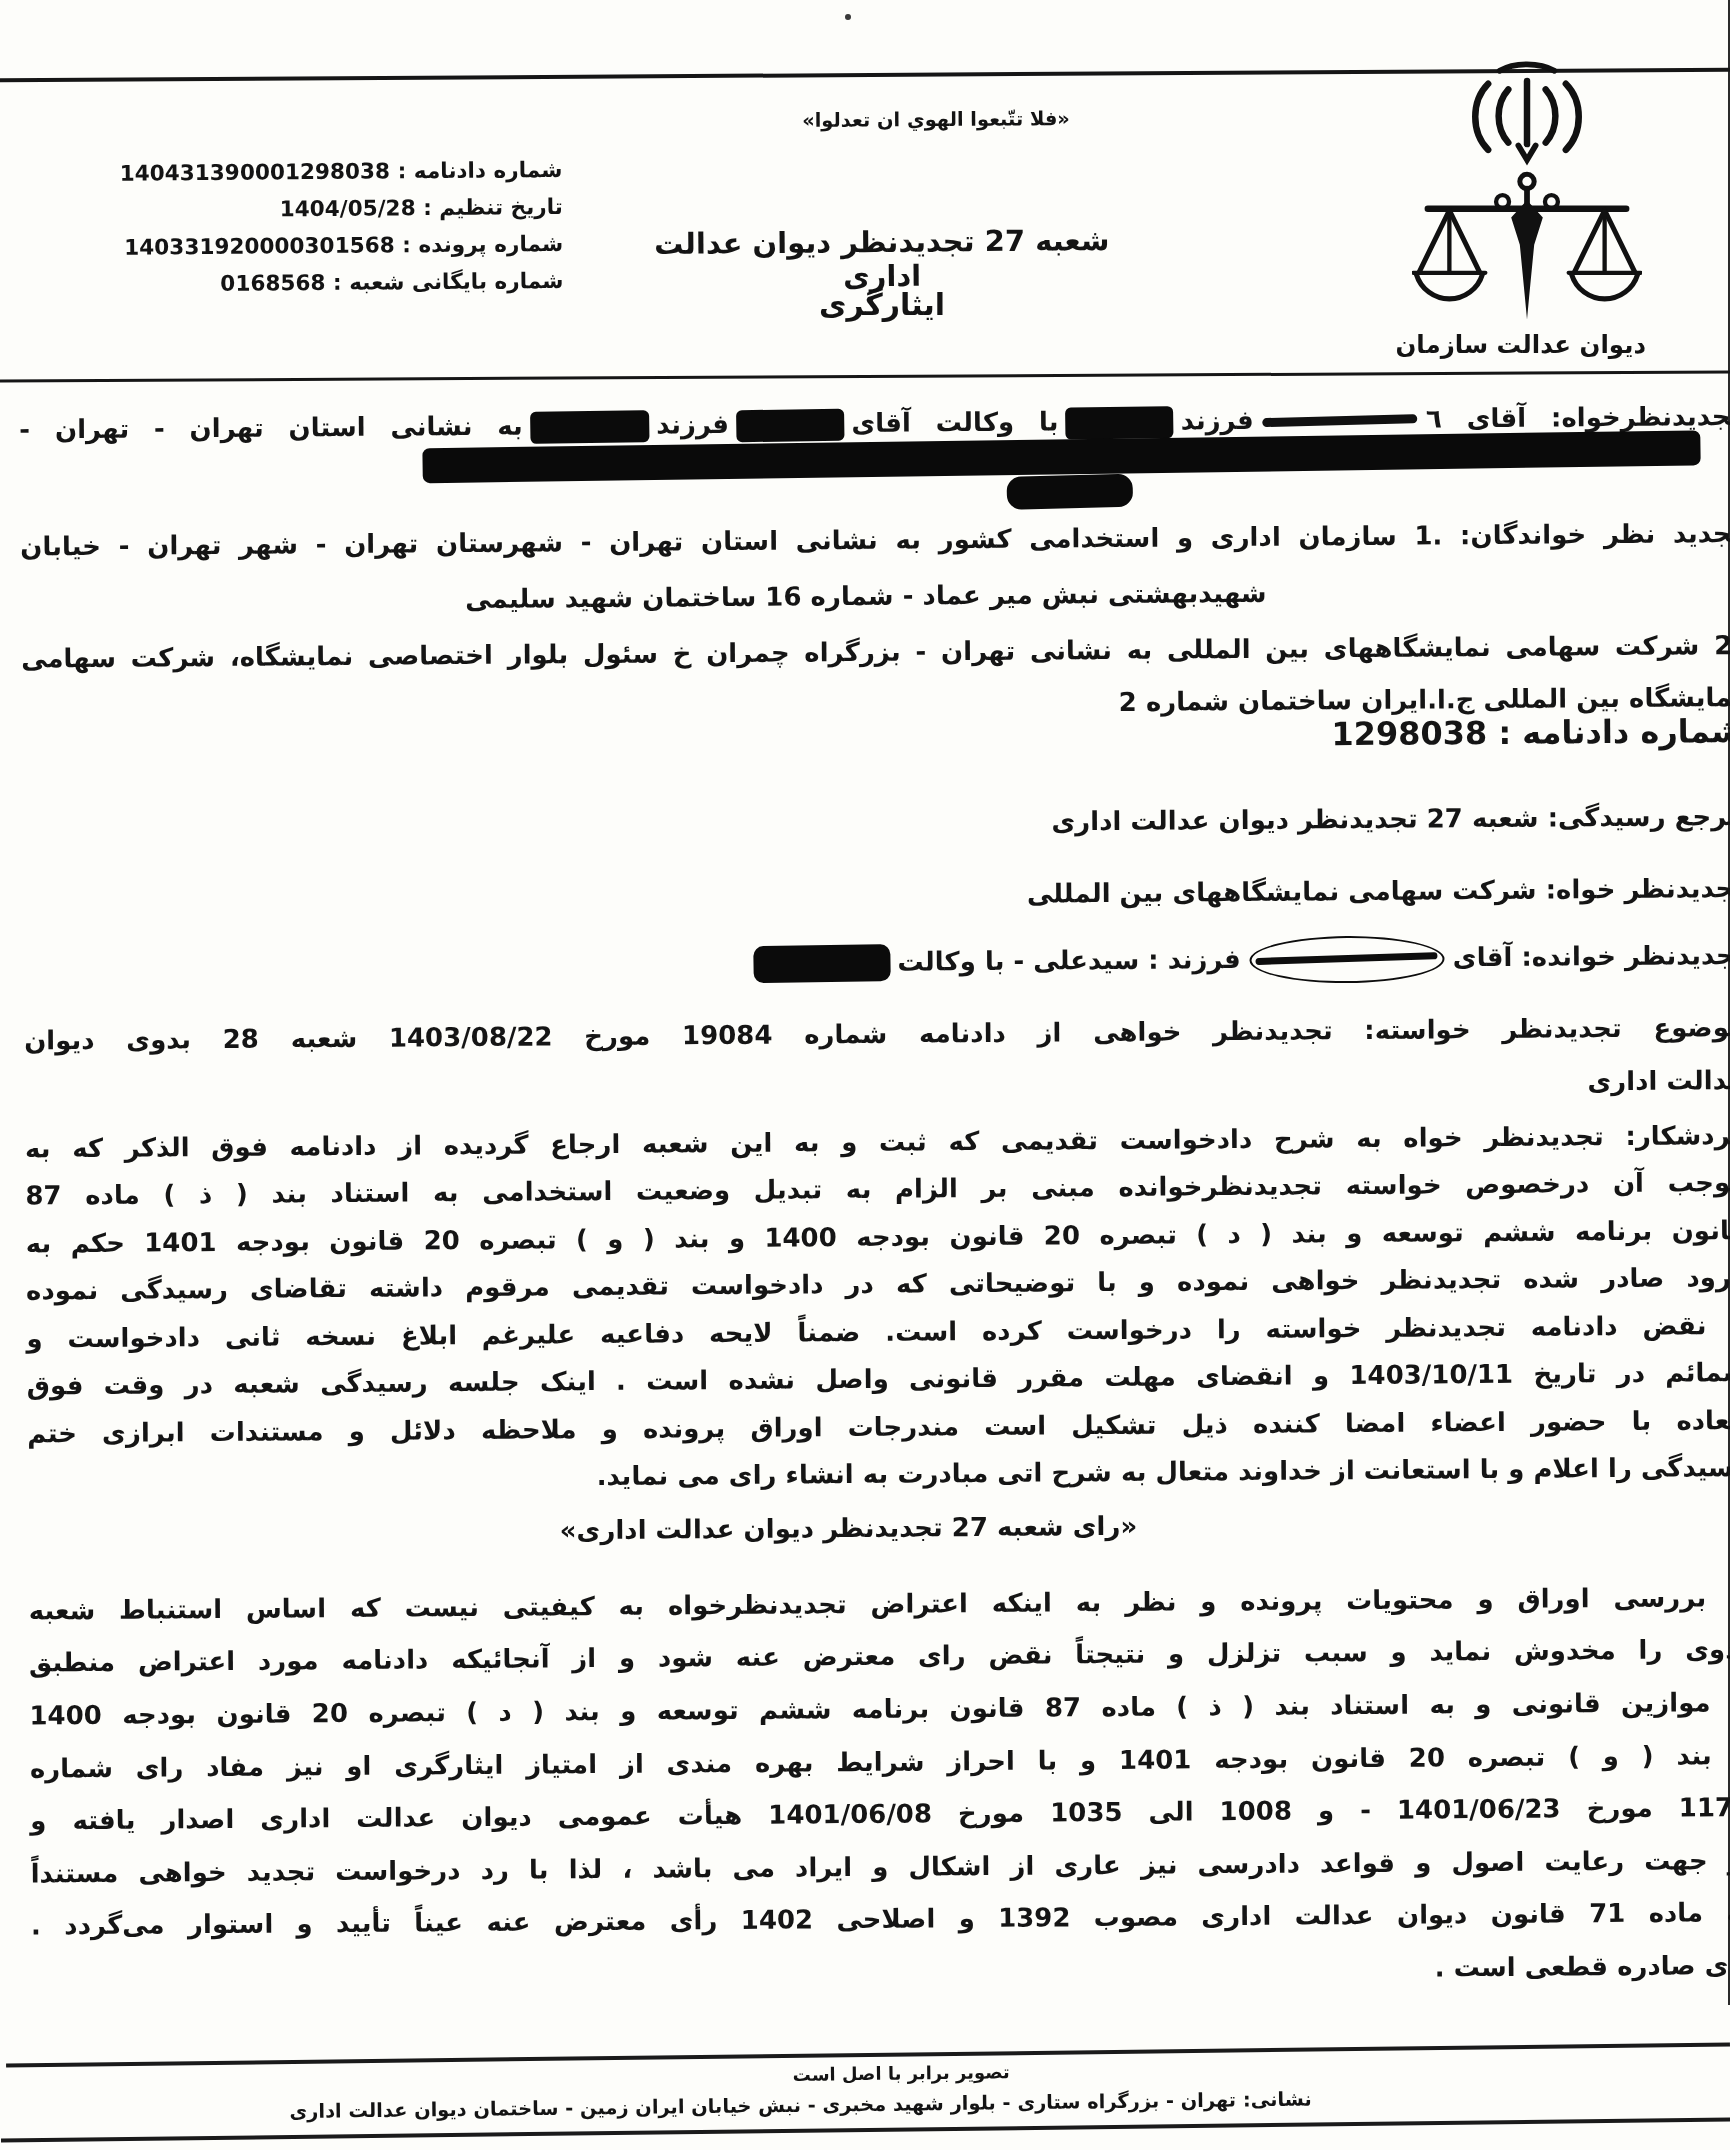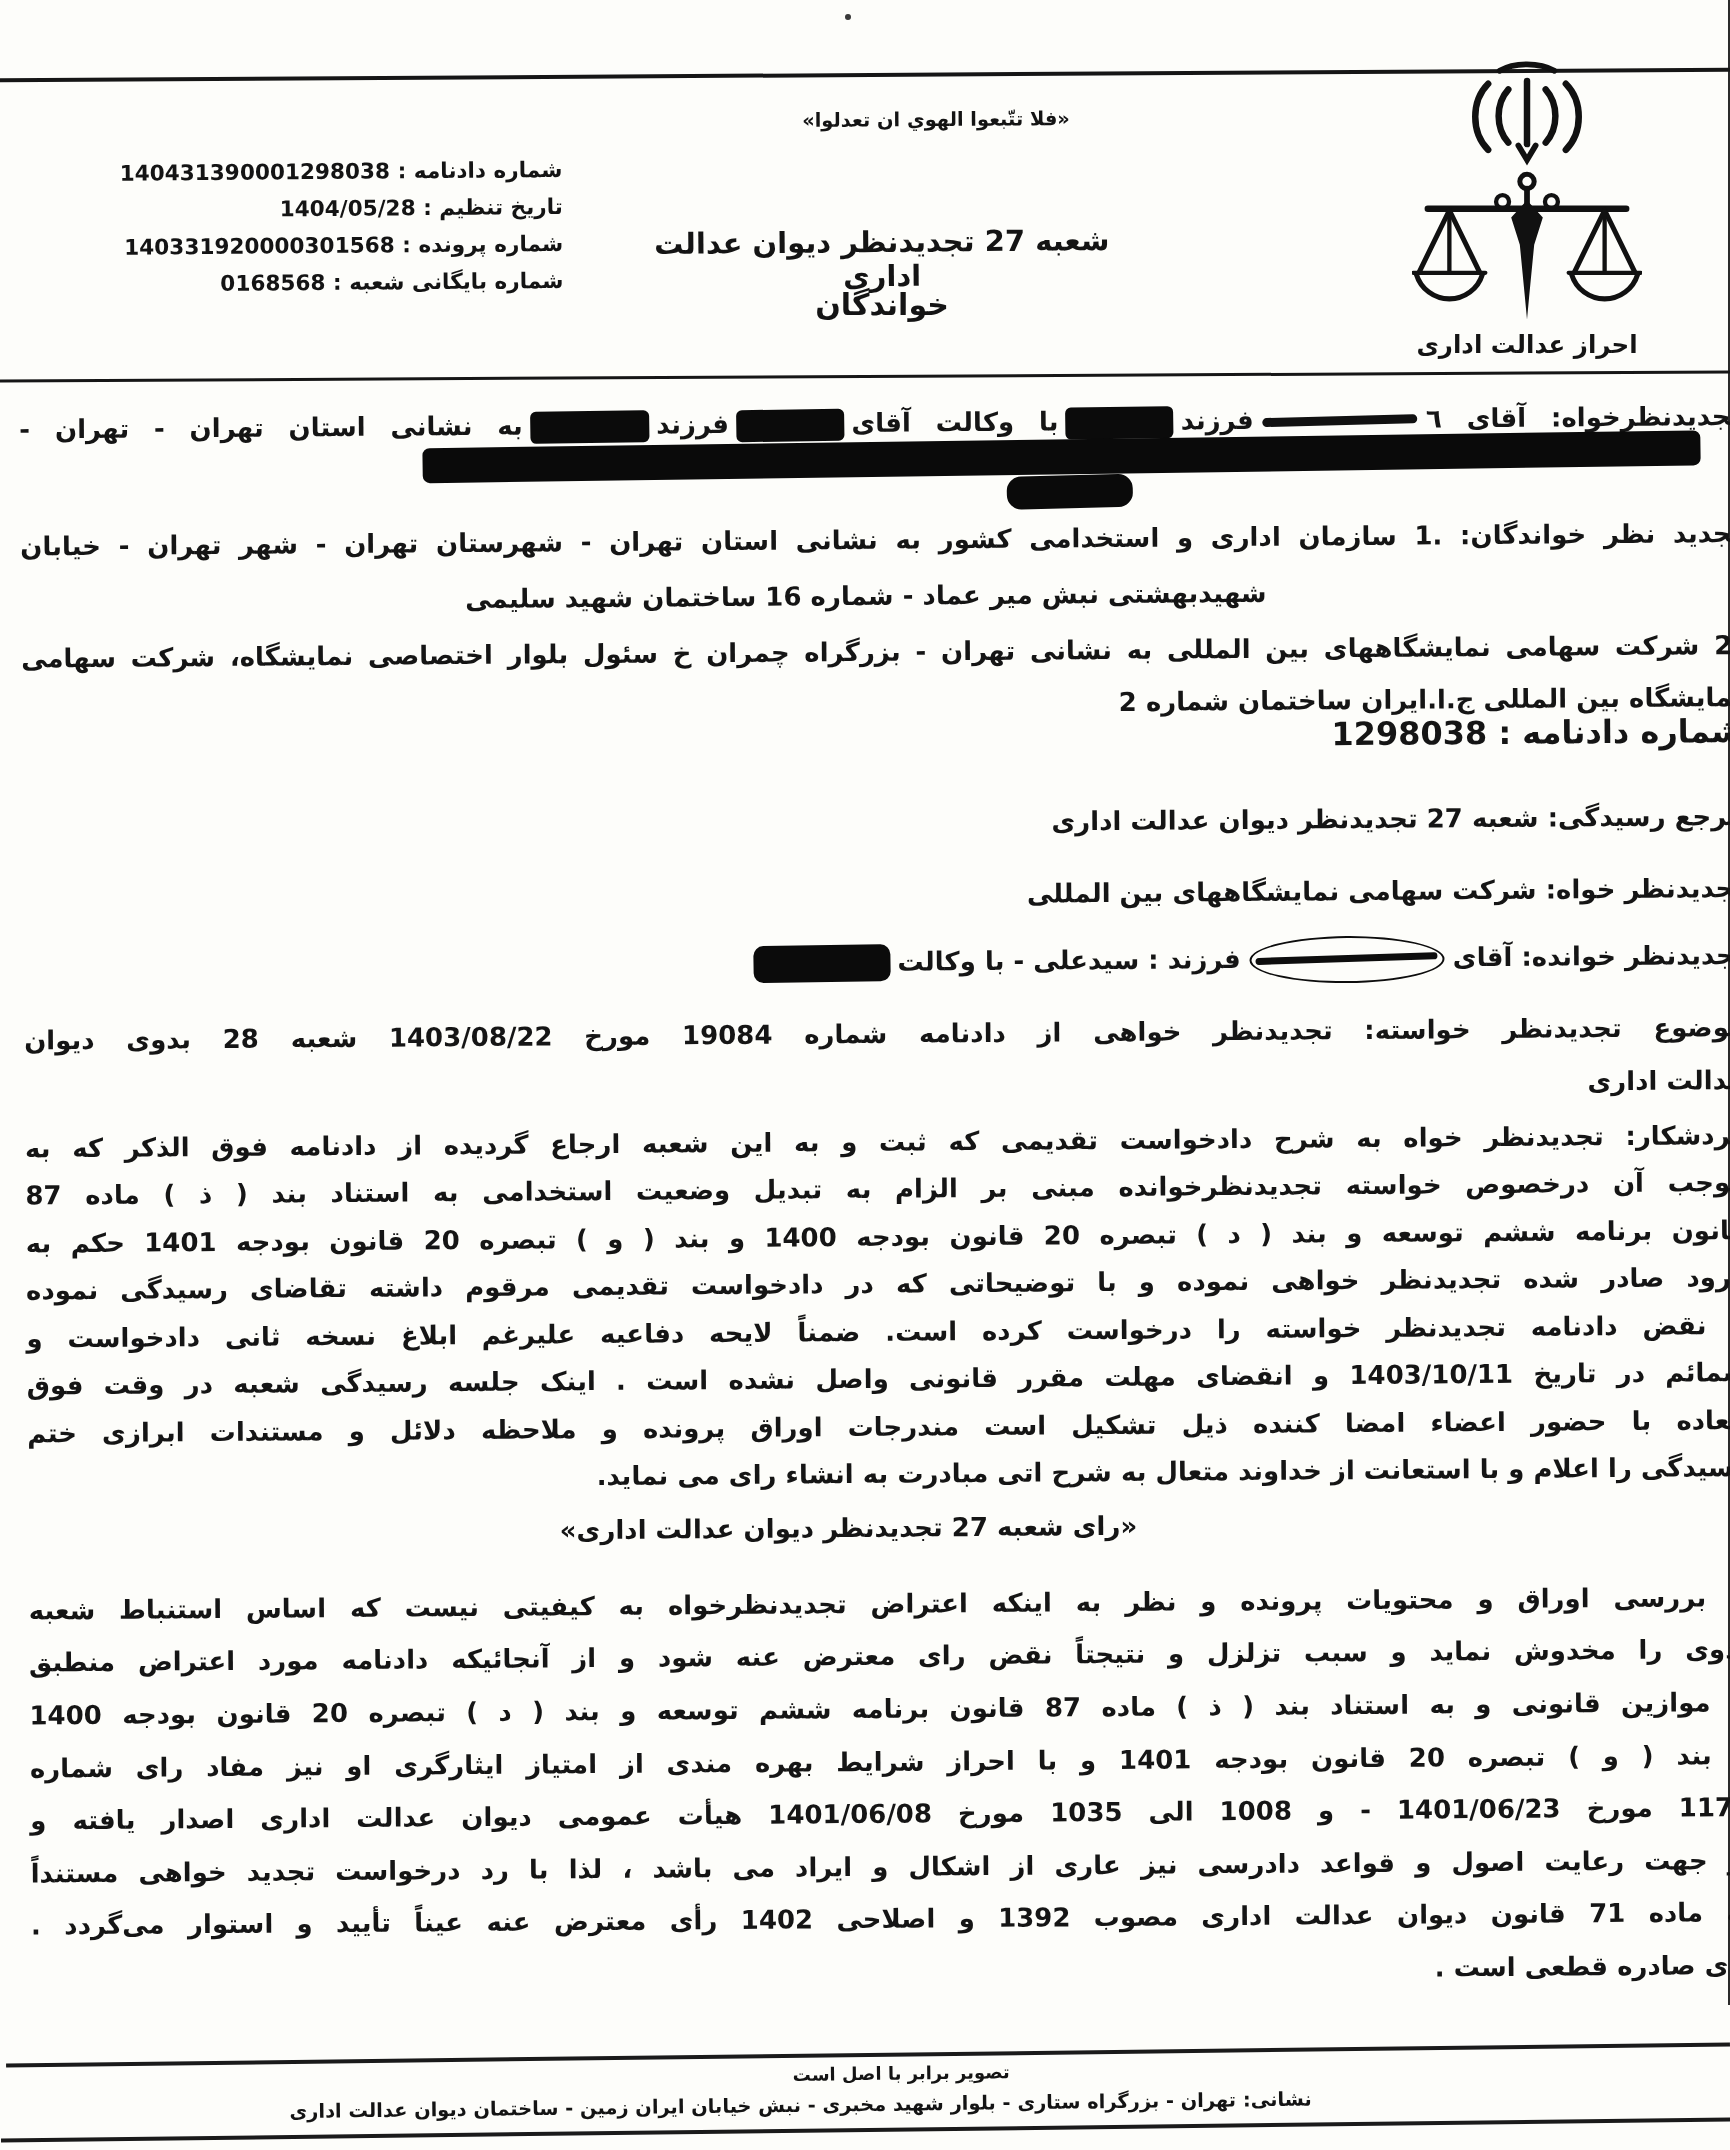--- a/index.html
+++ b/index.html
@@ -87,21 +87,21 @@
     <div class="meta-row">
       <span>شماره پرونده</span><span> : </span><span>140331920000301568</span>
     </div>
     <div class="meta-row">
       <span>شماره بایگانی شعبه</span><span> : </span><span>0168568</span>
     </div>
   </div>
 
   <div class="verse">«فلا تتّبعوا الهوي ان تعدلوا»</div>
   <div class="branch">شعبه 27 تجدیدنظر دیوان عدالت اداری</div>
-  <div class="doctype">خواندگان</div>
+  <div class="doctype">ایثارگری</div>
 
   <div class="emblem">
     <span>
       <svg width="230" height="268" viewBox="0 0 320 372" xmlns="http://www.w3.org/2000/svg">
         <g fill="none" stroke="#111" stroke-width="9" stroke-linecap="round">
 
           <path d="M122,16 C142,4 178,4 198,16" stroke-width="8"></path>
           <path d="M106,34 C82,58 82,102 106,126"></path>
           <path d="M134,42 C116,62 116,96 134,116"></path>
           <path d="M160,30 L160,118"></path>
@@ -124,21 +124,21 @@
           <path d="M268,210 L226,296" stroke-width="7"></path>
           <path d="M268,210 L310,296" stroke-width="7"></path>
           <path d="M268,212 L268,296" stroke-width="6"></path>
           <path d="M218,297 L318,297" stroke-width="6"></path>
           <path d="M222,299 A48,48 0 0 0 314,299" stroke-width="7"></path>
         </g>
 
         <path d="M160,196 L182,220 L170,258 L163,330 L160,362 L157,330 L150,258 L138,220 Z" fill="#111"></path>
       </svg>
     </span>
-    <div class="emblem-caption">احراز عدالت اداری</div>
+    <div class="emblem-caption">دیوان عدالت سازمان</div>
   </div>
 
   <div class="rule rule-head"></div>
 
   <div class="content">
 
     <div class="line j" style="top:10px;">
       <span>تجدیدنظرخواه: آقای ٦</span><span class="scribble"></span><span>فرزند</span><span class="blackbox bb-1"></span><span>با وکالت آقای</span><span class="blackbox bb-2"></span><span>فرزند</span><span class="blackbox bb-3"></span><span>به نشانی استان تهران - تهران -</span>
     </div>
 

